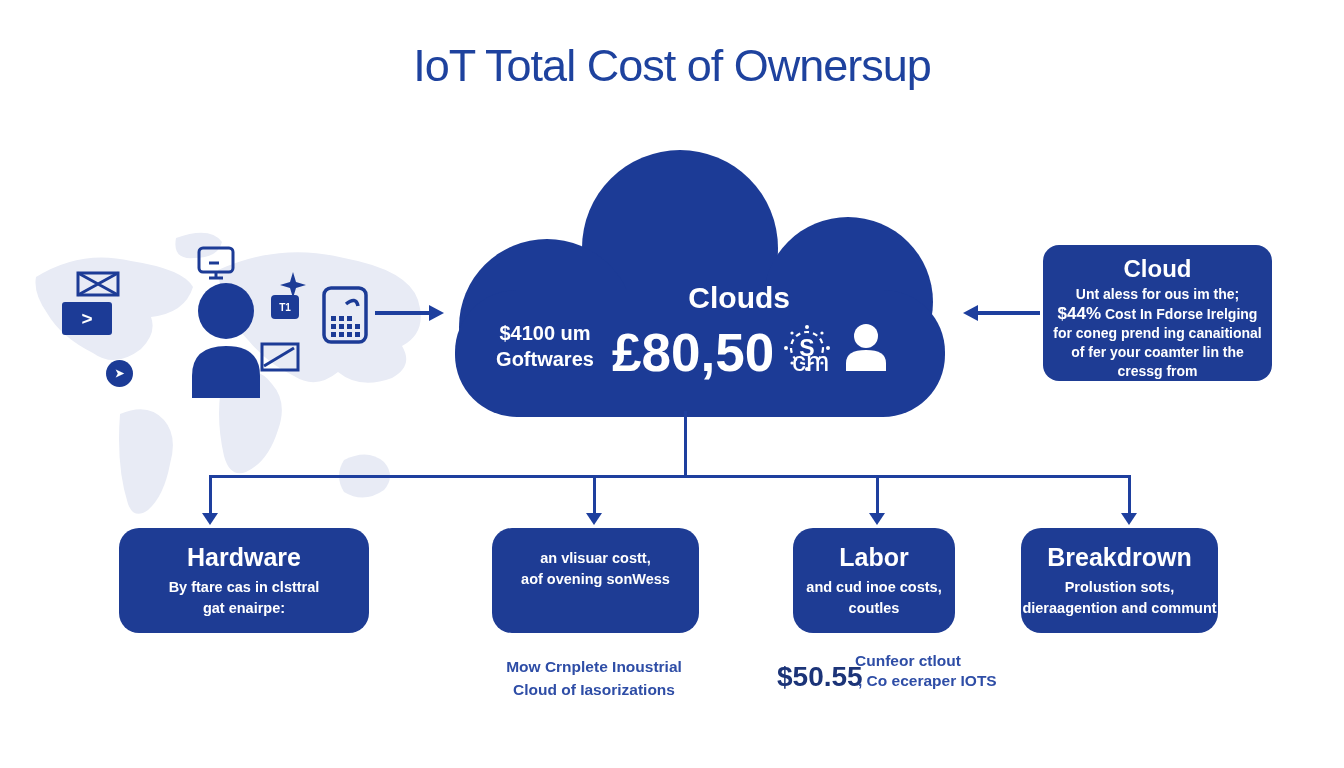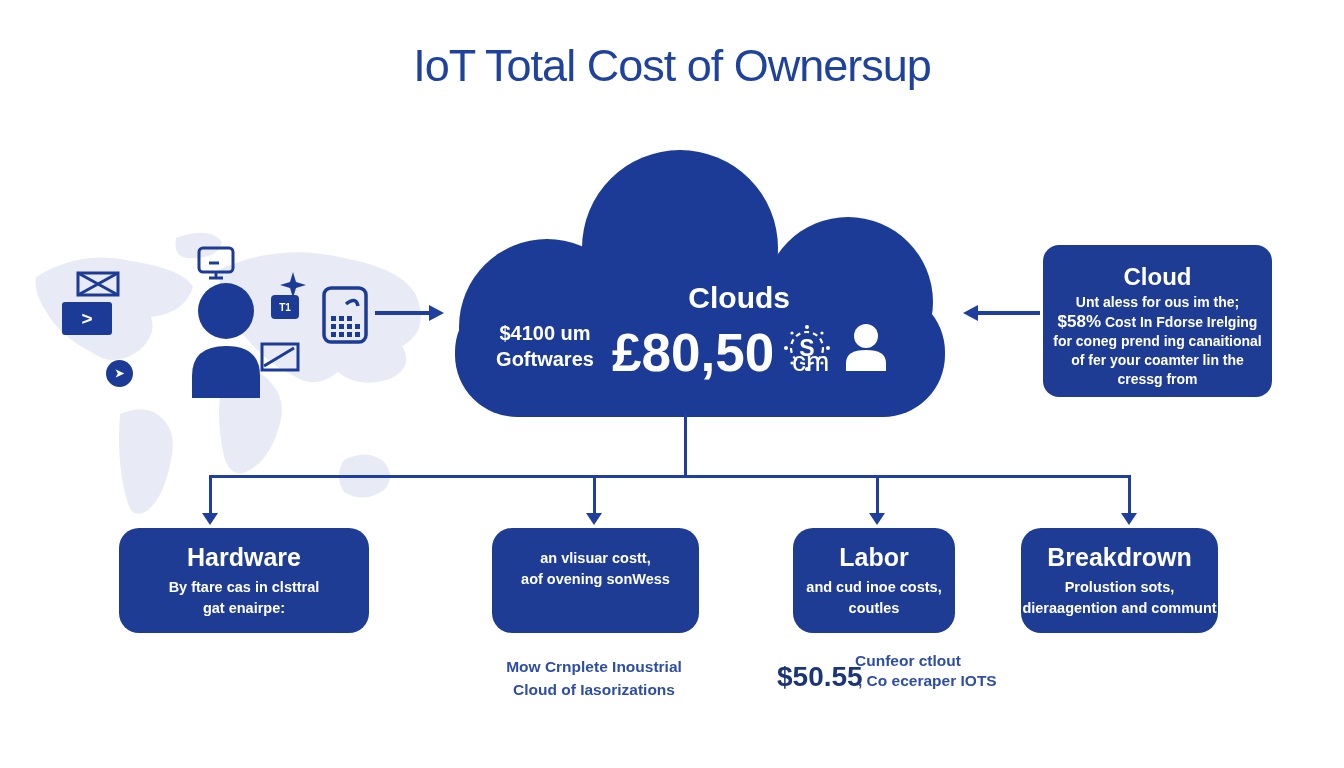--- a/index.html
+++ b/index.html
@@ -38,22 +38,22 @@
   .hline{position:absolute;background:var(--line-blue);height:3px;}
   .vline{position:absolute;background:var(--line-blue);width:3px;}
   .tri-down{position:absolute;width:0;height:0;border-left:8px solid transparent;
             border-right:8px solid transparent;border-top:12px solid var(--line-blue);}
   .tri-right{position:absolute;width:0;height:0;border-top:8px solid transparent;
              border-bottom:8px solid transparent;border-left:15px solid var(--line-blue);}
   .tri-left{position:absolute;width:0;height:0;border-top:8px solid transparent;
             border-bottom:8px solid transparent;border-right:15px solid var(--line-blue);}
 
   
-  .info-box{position:absolute;left:1043px;top:245px;width:229px;height:152px;border-radius:16px;
-            background:var(--box-blue);color:#fff;text-align:center;box-sizing:border-box;padding-top:18px;}
+  .info-box{position:absolute;left:1043px;top:245px;width:229px;height:136px;border-radius:16px;
+            background:var(--box-blue);color:#fff;text-align:center;box-sizing:border-box;padding-top:10px;}
   .info-title{font-size:24px;font-weight:bold;margin-bottom:2px;}
   .info-line{font-size:14px;font-weight:bold;line-height:19px;}
   .info-strong{font-size:17px;}
 
   
   .box{position:absolute;top:528px;height:105px;border-radius:20px;background:var(--box-blue);
        color:#fff;text-align:center;box-sizing:border-box;padding-top:15px;}
   .box-title{font-size:25px;font-weight:bold;}
   .box-sub{font-size:14.5px;font-weight:bold;line-height:21px;margin-top:5px;}
 
@@ -185,21 +185,21 @@
     <circle cx="24" cy="13" r="12" fill="currentColor"></circle>
     <path d="M4 48 V40 Q4 27 24 27 Q44 27 44 40 V48 Z" fill="currentColor"></path>
   </svg>
 
   <div class="hline" style="left:978px;top:311px;width:62px;height:3.5px"></div>
   <div class="tri-left" style="left:963px;top:305px"></div>
 
   <div class="info-box">
     <div class="info-title">Cloud</div>
     <div class="info-line">Unt aless for ous im the;</div>
-    <div class="info-line"><span class="info-strong">$58%</span><span> Cost In Fdorse Irelging</span></div>
+    <div class="info-line"><span class="info-strong">$44%</span><span> Cost In Fdorse Irelging</span></div>
     <div class="info-line">for coneg prend ing canaitional</div>
     <div class="info-line">of fer your coamter lin the</div>
     <div class="info-line">cressg from</div>
   </div>
 
   <div class="vline" style="left:684px;top:411px;height:66px"></div>
   <div class="hline" style="left:209px;top:475px;width:922px"></div>
 
   <div class="vline" style="left:208.5px;top:475px;height:40px"></div>
   <div class="tri-down" style="left:202px;top:513px"></div>

